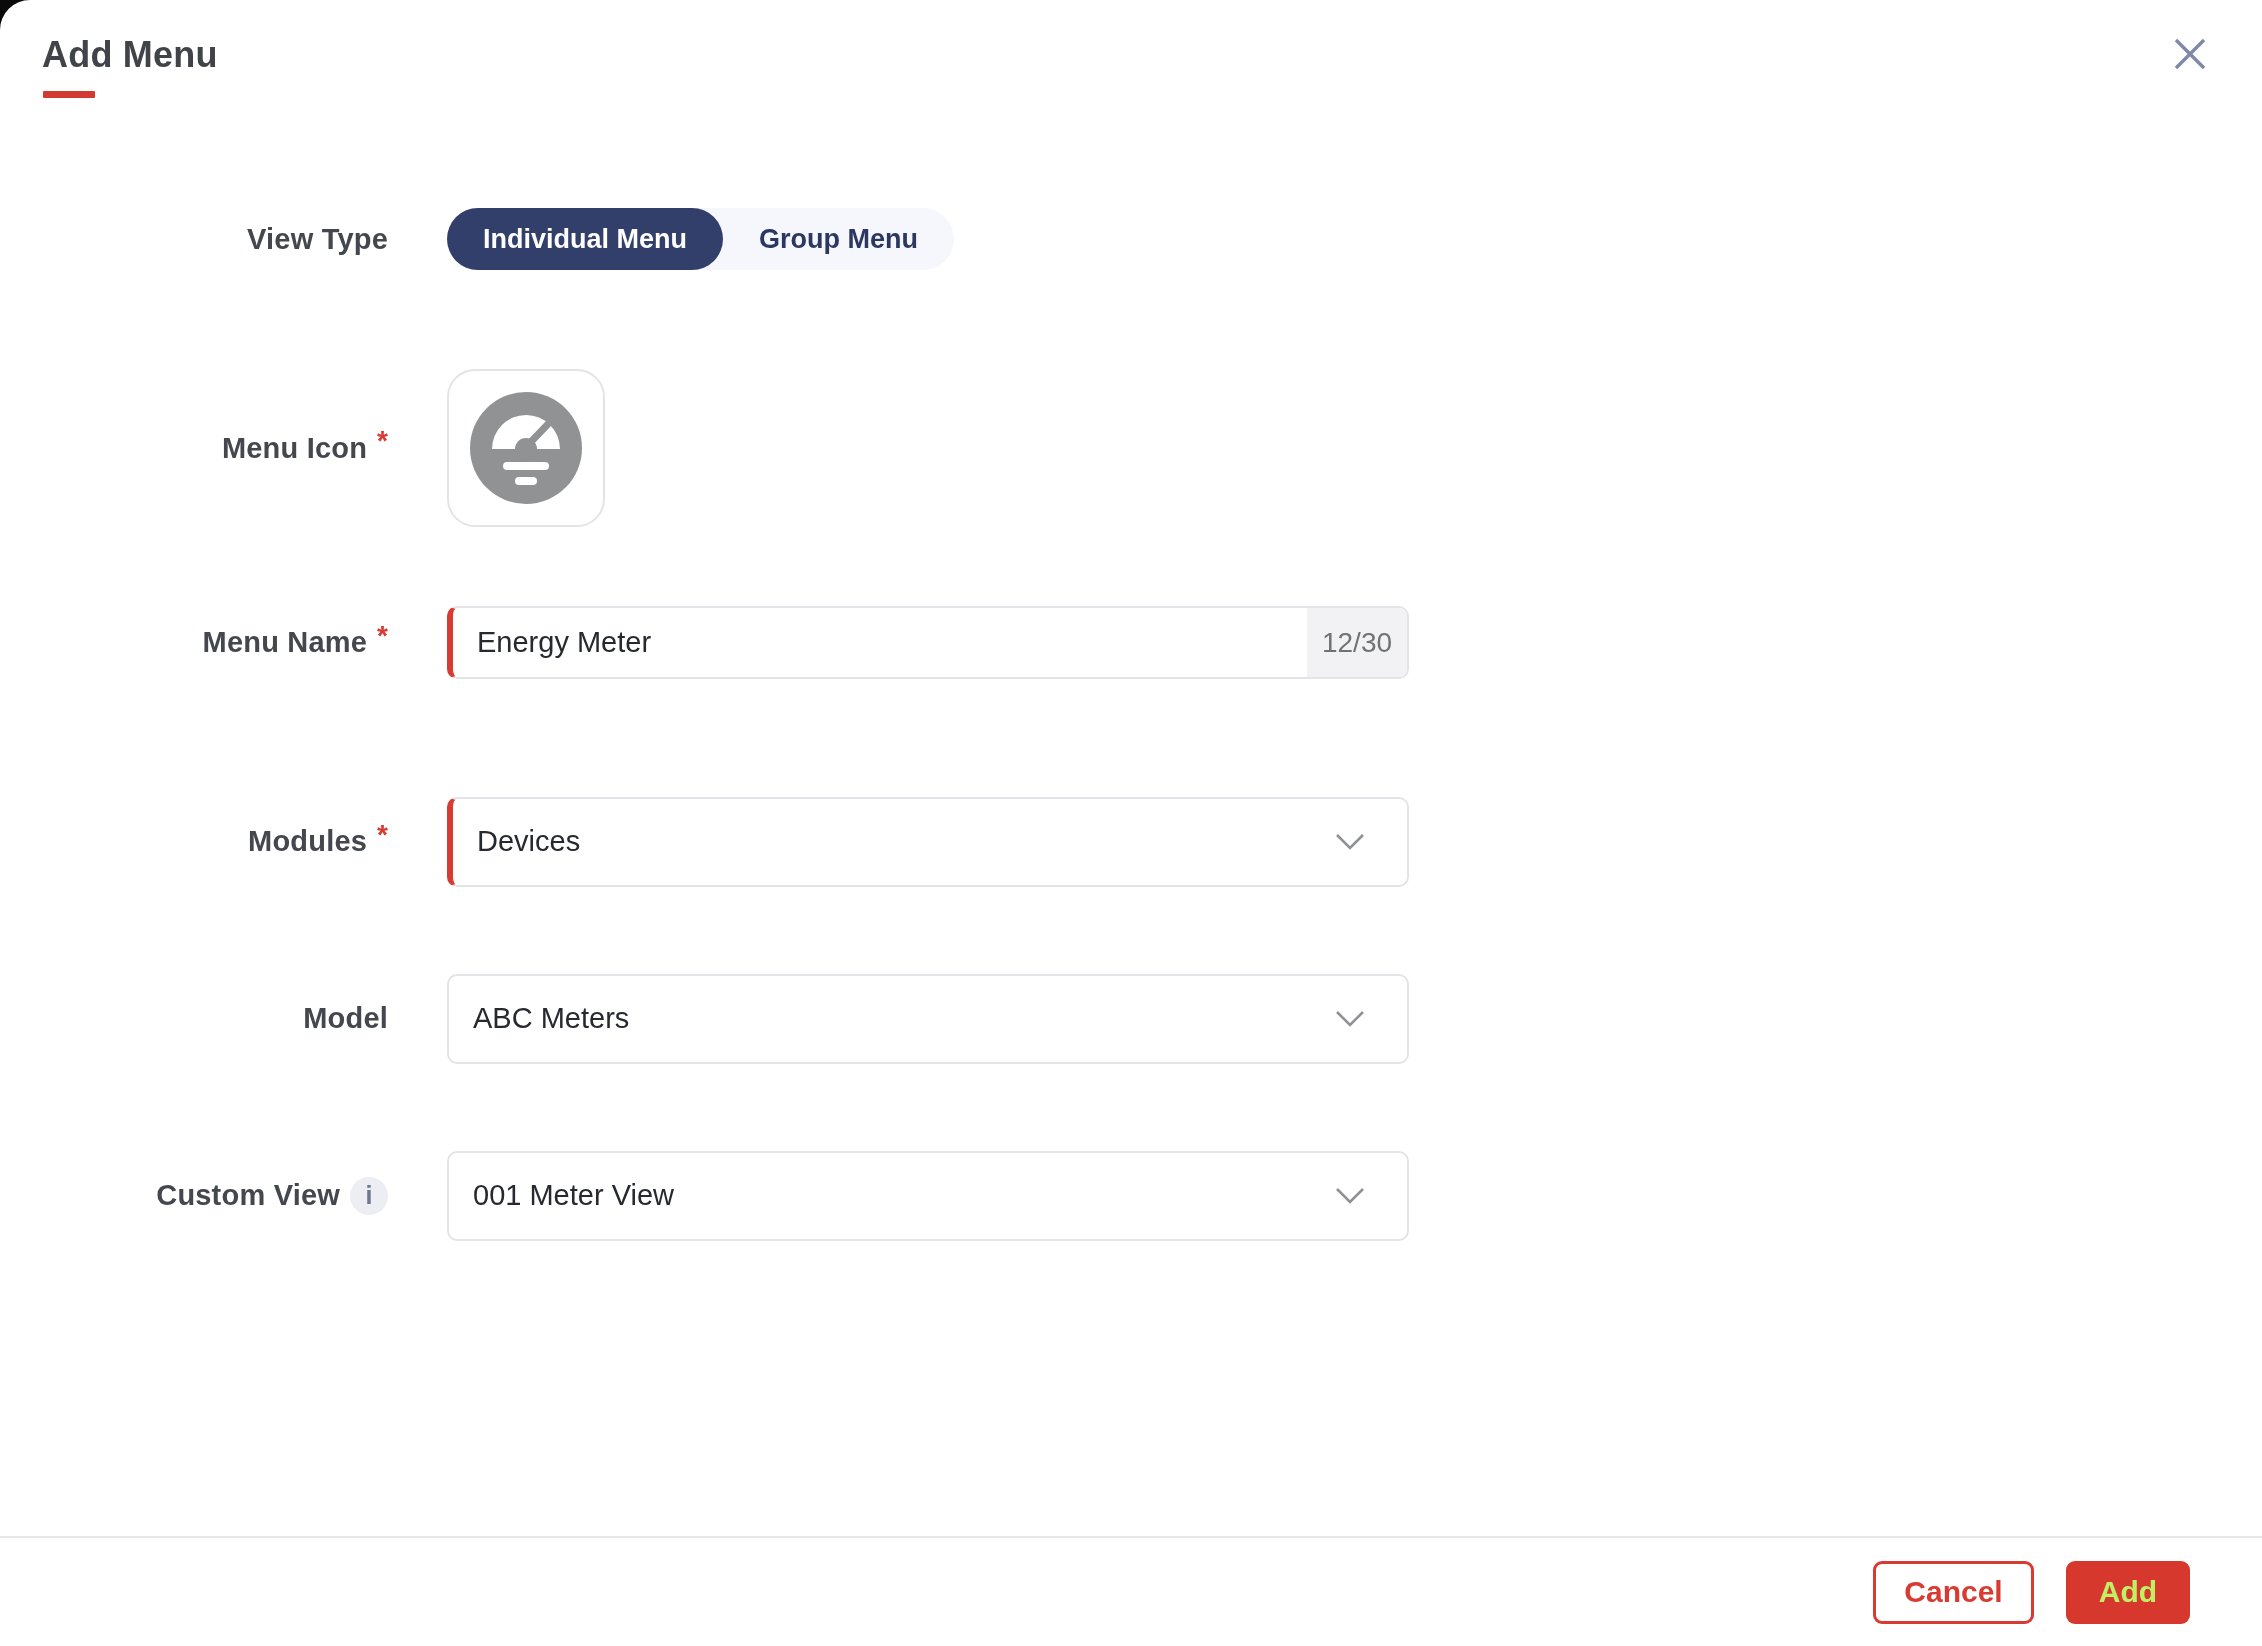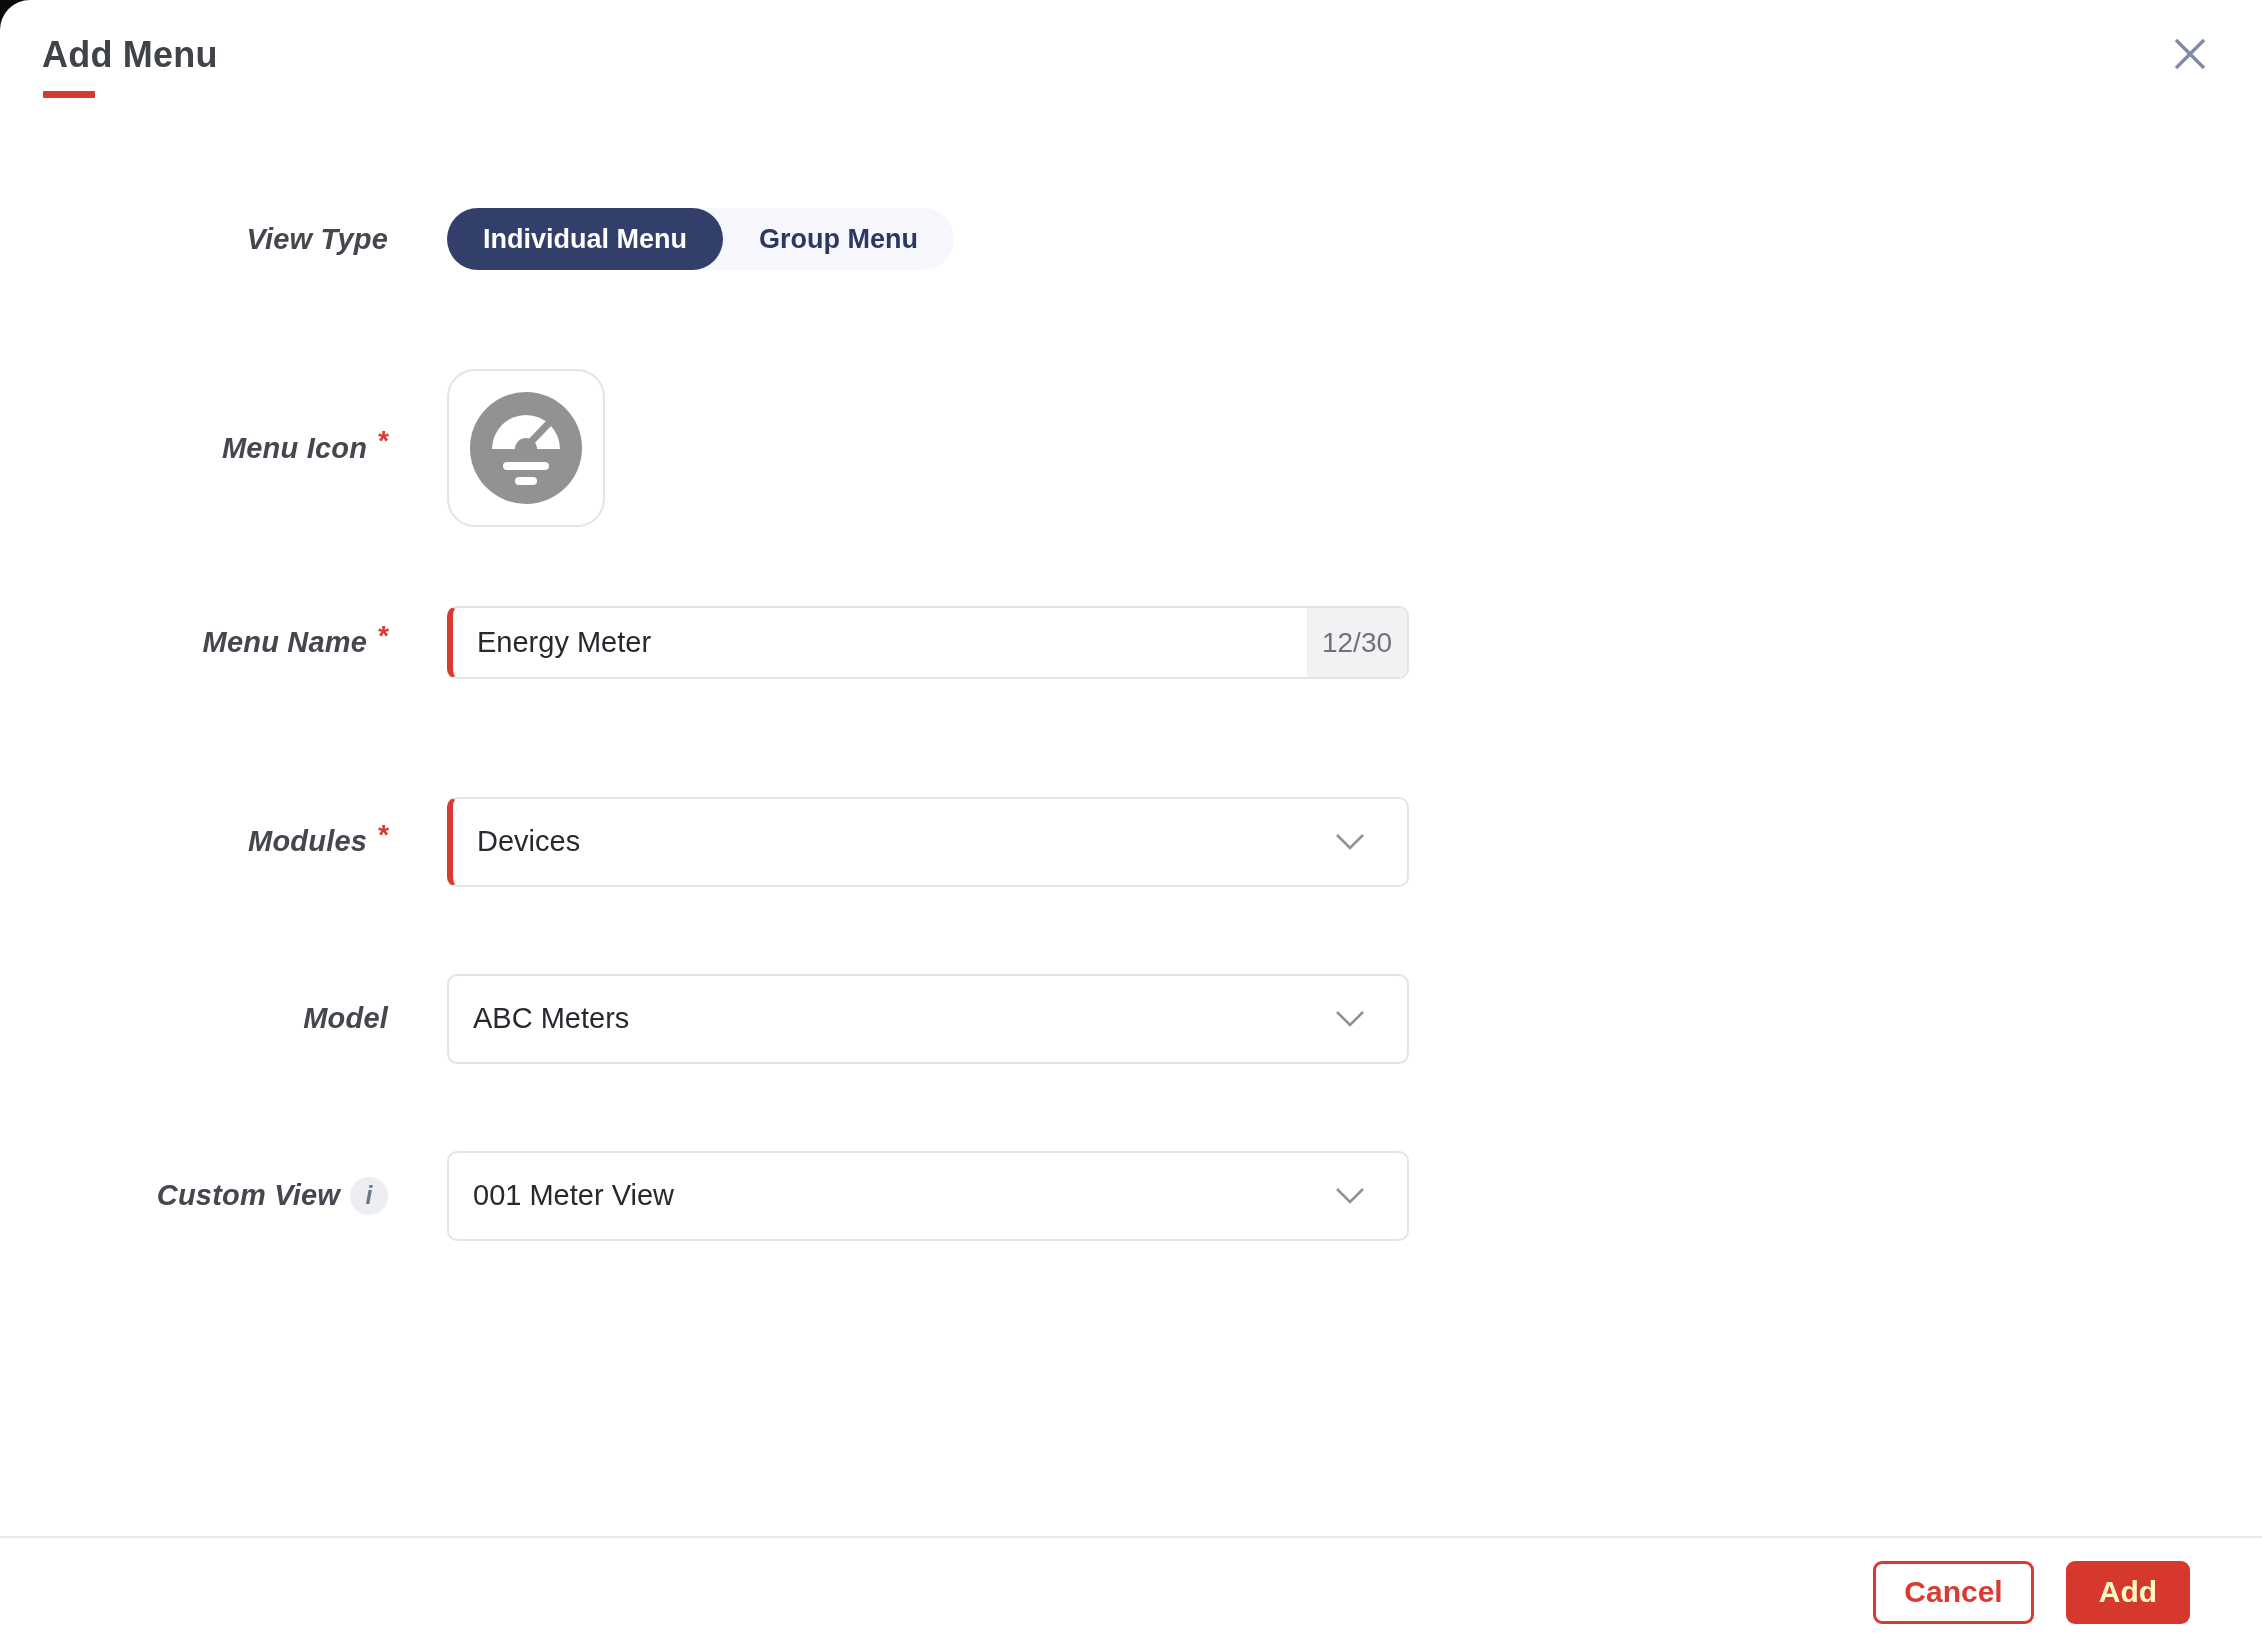--- a/index.html
+++ b/index.html
@@ -30,21 +30,20 @@
     width: 48px; height: 48px;
     background: transparent; border: none; cursor: pointer;
     display: flex; align-items: center; justify-content: center;
   }
 
   
   .row { position: absolute; left: 0; width: 100%; display: flex; align-items: center; }
   .label-col {
     width: 388px; display: flex; justify-content: flex-end; align-items: center; gap: 10px;
     flex: 0 0 388px;
-    font-style: italic;
   }
   .field-label { font-size: 29px; font-weight: 700; color: #44484e; letter-spacing: 0.2px; }
   .req-mark { color: #d93a32; font-size: 28px; font-weight: 700; position: relative; top: -7px; }
   .field-col { margin-left: 59px; }
 
   
   .segmented {
     display: inline-flex; align-items: stretch;
     background: #f6f7fc; border-radius: 31px; height: 62px;
   }
@@ -127,21 +126,21 @@
     font-size: 30px; font-weight: 700;
     display: flex; align-items: center; justify-content: center;
     cursor: pointer;
   }
   .btn-cancel {
     width: 161px; background: #ffffff;
     border: 3px solid #d93a32; color: #d93a32;
   }
   .btn-add {
     width: 124px; background: #d7382d;
-    border: none; color: #fef9c3;
+    border: none; color: #bef264;
   }
 </style>
 </head>
 <body>
 
 <div class="modal">
 
   <div class="corner-bg"></div>
   <div class="corner-mask"></div>
 

